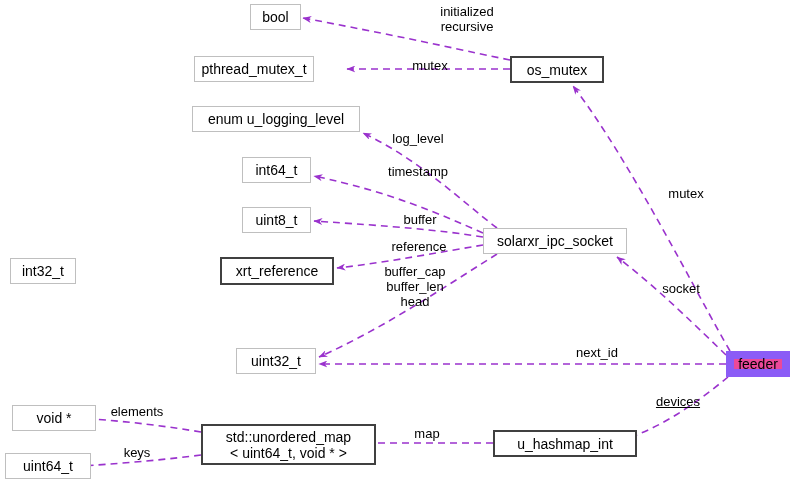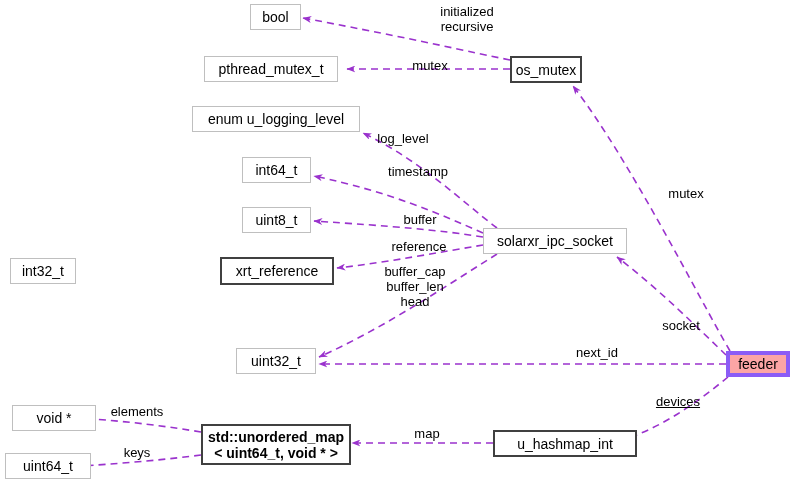--- a/index.html
+++ b/index.html
@@ -35,22 +35,22 @@
     font-size: 14px;
     line-height: 16px;
     text-align: center;
     white-space: pre;
     z-index: 3;
   }
   .node-box.thick {
     border: 2px solid #404040;
   }
   .node-box.focus {
-    border: 4px solid #8b5cf6;
-    background: #fca5a5;
+    border: 8px solid #8b5cf6;
+    background: #ec4899;
   }
   .edge-label {
     position: absolute;
     color: #000000;
     font-size: 13px;
     line-height: 15px;
     white-space: pre;
     text-align: center;
     z-index: 2;
     background: transparent;
@@ -76,46 +76,46 @@
       <path d="M 726,355 C 700,330 660,290 617,257" fill="none" stroke="#9a32cd" stroke-width="1.6" stroke-dasharray="7,5" marker-end="url(#arrowhead)"></path>
       <path d="M 726,364 L 319,364" fill="none" stroke="#9a32cd" stroke-width="1.6" stroke-dasharray="7,5" marker-end="url(#arrowhead)"></path>
       <path d="M 497,254 C 440,290 380,330 319,357" fill="none" stroke="#9a32cd" stroke-width="1.6" stroke-dasharray="7,5" marker-end="url(#arrowhead)"></path>
       <path d="M 728,377 C 700,400 660,430 618,441" fill="none" stroke="#9a32cd" stroke-width="1.6" stroke-dasharray="7,5" marker-end="url(#arrowhead)"></path>
       <path d="M 493,443 L 352,443" fill="none" stroke="#9a32cd" stroke-width="1.6" stroke-dasharray="7,5" marker-end="url(#arrowhead)"></path>
       <path d="M 201,432 C 170,427 130,421 76,418" fill="none" stroke="#9a32cd" stroke-width="1.6" stroke-dasharray="7,5" marker-end="url(#arrowhead)"></path>
       <path d="M 201,455 C 170,459 130,463 81,466" fill="none" stroke="#9a32cd" stroke-width="1.6" stroke-dasharray="7,5" marker-end="url(#arrowhead)"></path>
     </svg>
   <div id="nodes-layer">
       <div class="node-box" style="left: 250px; top: 4px; width: 51px; height: 26px;">bool</div>
-      <div class="node-box" style="left: 204px; top: 56px; width: 134px; height: 26px;">pthread_mutex_t</div>
-      <div class="node-box thick" style="left: 510px; top: 56px; width: 72px; height: 27px;">os_mutex</div>
+      <div class="node-box" style="left: 194px; top: 56px; width: 120px; height: 26px;">pthread_mutex_t</div>
+      <div class="node-box thick" style="left: 510px; top: 56px; width: 94px; height: 27px;">os_mutex</div>
       <div class="node-box" style="left: 192px; top: 106px; width: 168px; height: 26px;">enum u_logging_level</div>
       <div class="node-box" style="left: 242px; top: 157px; width: 69px; height: 26px;">int64_t</div>
       <div class="node-box" style="left: 242px; top: 207px; width: 69px; height: 26px;">uint8_t</div>
       <div class="node-box" style="left: 483px; top: 228px; width: 144px; height: 26px;">solarxr_ipc_socket</div>
       <div class="node-box" style="left: 10px; top: 258px; width: 66px; height: 26px;">int32_t</div>
       <div class="node-box thick" style="left: 220px; top: 257px; width: 114px; height: 28px;">xrt_reference</div>
       <div class="node-box" style="left: 236px; top: 348px; width: 80px; height: 26px;">uint32_t</div>
       <div class="node-box focus" style="left: 726px; top: 351px; width: 64px; height: 26px;">feeder</div>
       <div class="node-box" style="left: 12px; top: 405px; width: 84px; height: 26px;">void *</div>
-      <div class="node-box thick" style="left: 201px; top: 424px; width: 150px; height: 41px; font-weight: bold;">std::unordered_map
+      <div class="node-box thick" style="left: 201px; top: 424px; width: 175px; height: 41px;">std::unordered_map
 &lt; uint64_t, void * &gt;</div>
       <div class="node-box thick" style="left: 493px; top: 430px; width: 144px; height: 27px;">u_hashmap_int</div>
       <div class="node-box" style="left: 5px; top: 453px; width: 86px; height: 26px;">uint64_t</div>
     </div>
   <div id="labels-layer">
       <div class="edge-label" style="left: 423px; top: 4px; width: 88px;">initialized
 recursive</div>
       <div class="edge-label" style="left: 404px; top: 58px; width: 52px;">mutex</div>
-      <div class="edge-label" style="left: 370px; top: 131px; width: 66px; text-align: center;">log_level</div>
+      <div class="edge-label" style="left: 385px; top: 131px; width: 66px; text-align: center;">log_level</div>
       <div class="edge-label" style="left: 381px; top: 164px; width: 74px;">timestamp</div>
       <div class="edge-label" style="left: 396px; top: 212px; width: 48px;">buffer</div>
       <div class="edge-label" style="left: 385px; top: 239px; width: 68px;">reference</div>
       <div class="edge-label" style="left: 660px; top: 186px; width: 52px;">mutex</div>
-      <div class="edge-label" style="left: 655px; top: 281px; width: 52px; margin-top: 37px;">socket</div>
+      <div class="edge-label" style="left: 655px; top: 281px; width: 52px;">socket</div>
       <div class="edge-label" style="left: 533px; top: 345px; width: 56px; margin-left: 36px;">next_id</div>
       <div class="edge-label" style="left: 377px; top: 264px; width: 76px;">buffer_cap
 buffer_len
 head</div>
       <div class="edge-label" style="left: 650px; top: 394px; width: 56px; text-decoration: underline;">devices</div>
       <div class="edge-label" style="left: 407px; top: 426px; width: 40px;">map</div>
       <div class="edge-label" style="left: 103px; top: 404px; width: 68px;">elements</div>
       <div class="edge-label" style="left: 118px; top: 445px; width: 38px;">keys</div>
     </div>
 </div>

